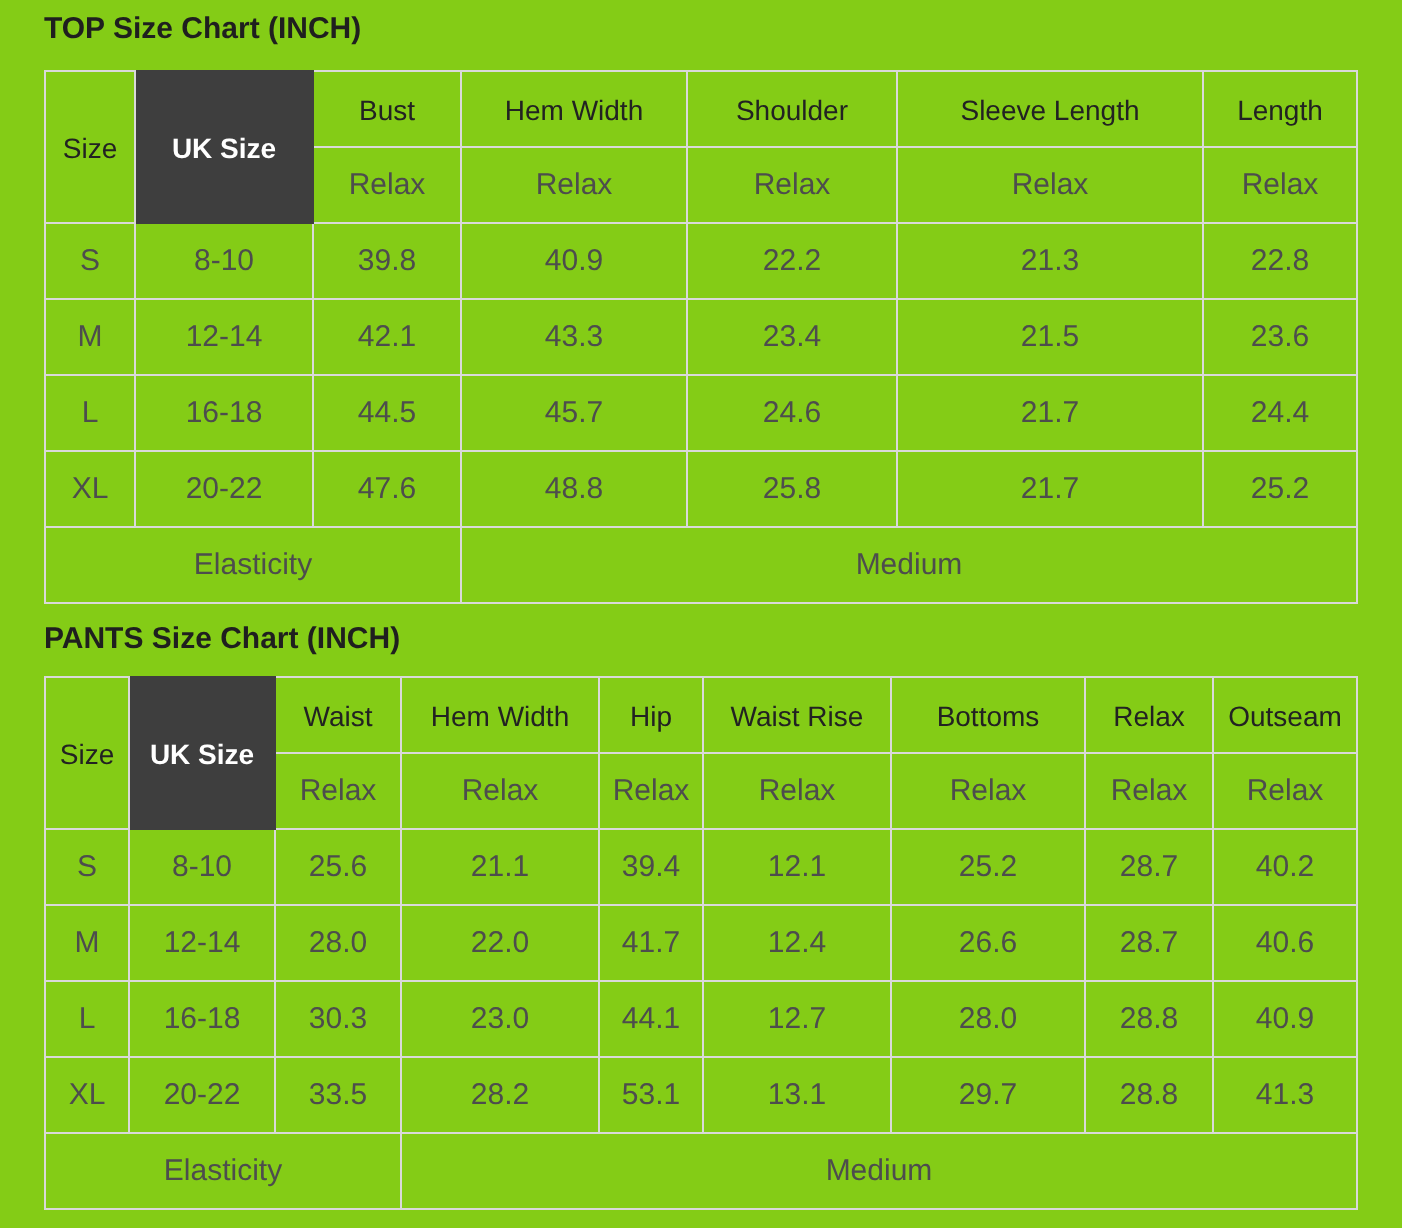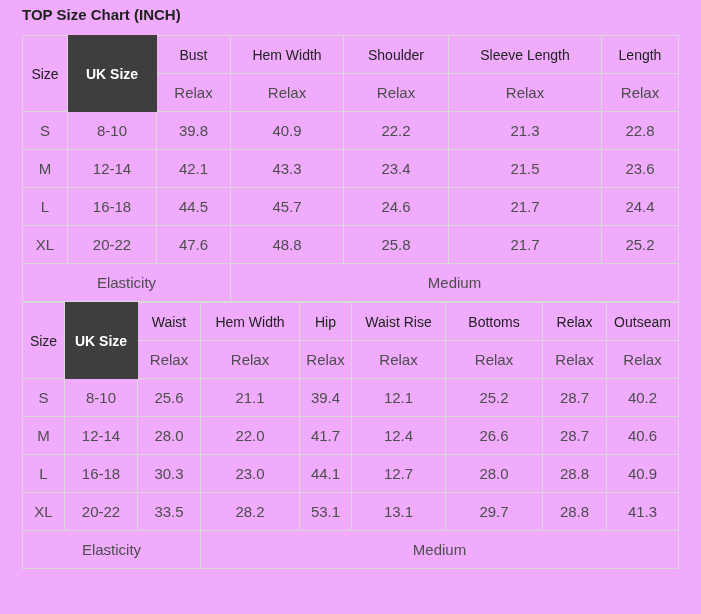--- a/index.html
+++ b/index.html
@@ -5,21 +5,21 @@
   * { box-sizing: border-box; margin: 0; padding: 0; }
   html, body {
     width: 701px;
     background: #ffffff;
     font-family: "Liberation Sans", sans-serif;
   }
   .page {
     width: 701px;
     height: 614px;
     padding: 6px 40px 0 22px;
-    background: #f0abfc;
+    background: #84cc16;
   }
   .chart-title {
     font-size: 15px;
     font-weight: bold;
     color: #1f1f1f;
     line-height: 17px;
   }
   .chart-title.first { margin-bottom: 12px; }
   .chart-title.second { margin-top: 9px; margin-bottom: 10px; }
   table.size-table {
@@ -122,20 +122,21 @@
         <td>21.7</td>
         <td>25.2</td>
       </tr>
       <tr>
         <td colspan="3">Elasticity</td>
         <td colspan="4">Medium</td>
       </tr>
     </tbody>
   </table>
 
+  <div class="chart-title second">PANTS Size Chart (INCH)</div>
 
   <table class="size-table">
     <colgroup>
       <col style="width:42px">
         <col style="width:73px">
         <col style="width:63px">
       <col style="width:99px">
         <col style="width:52px">
         <col style="width:94px">
       <col style="width:97px">

